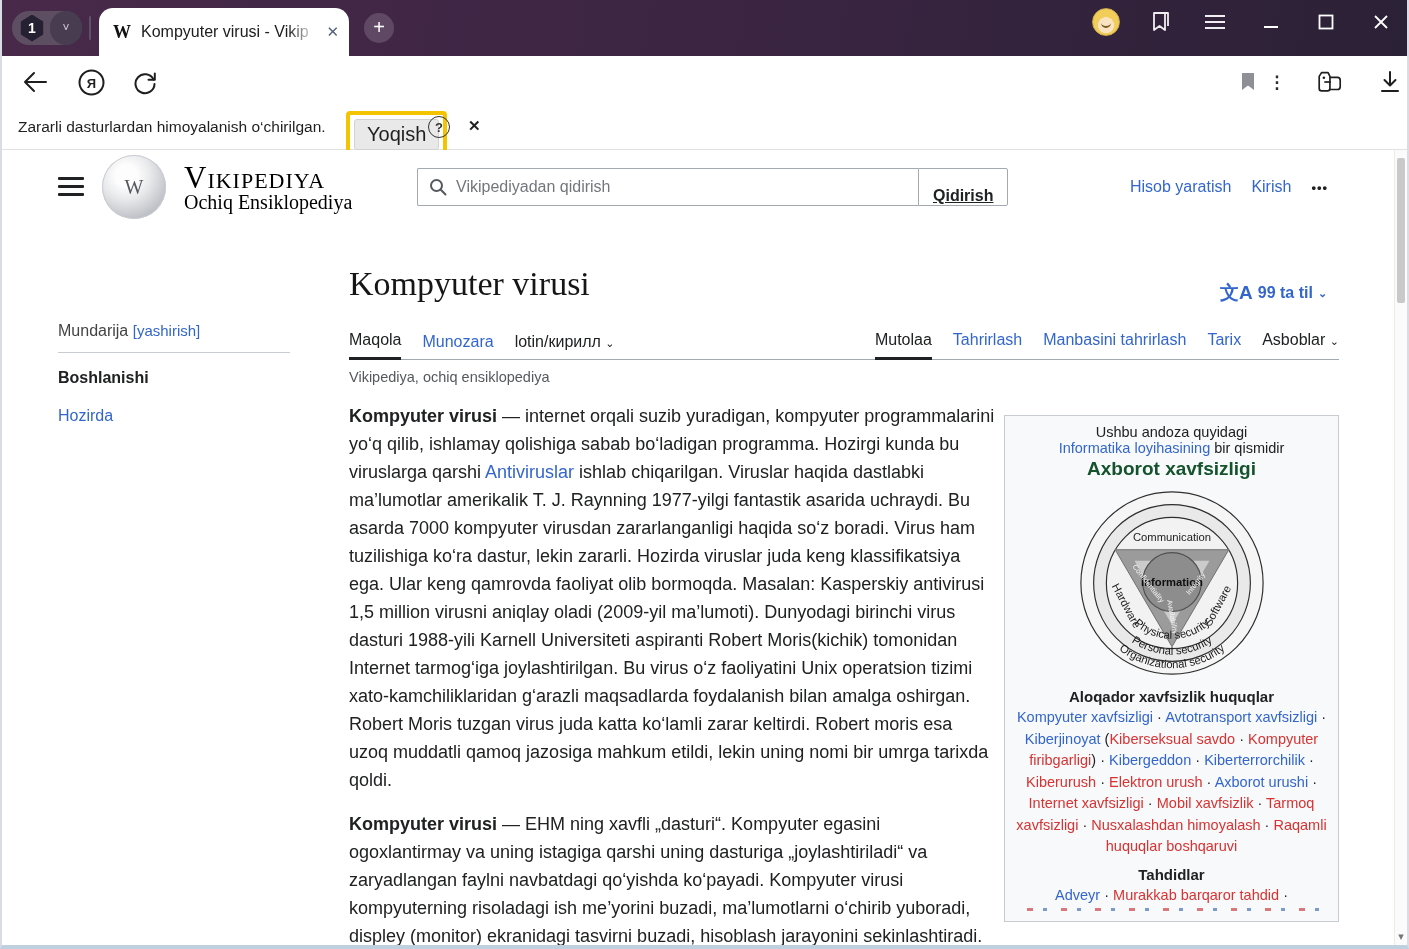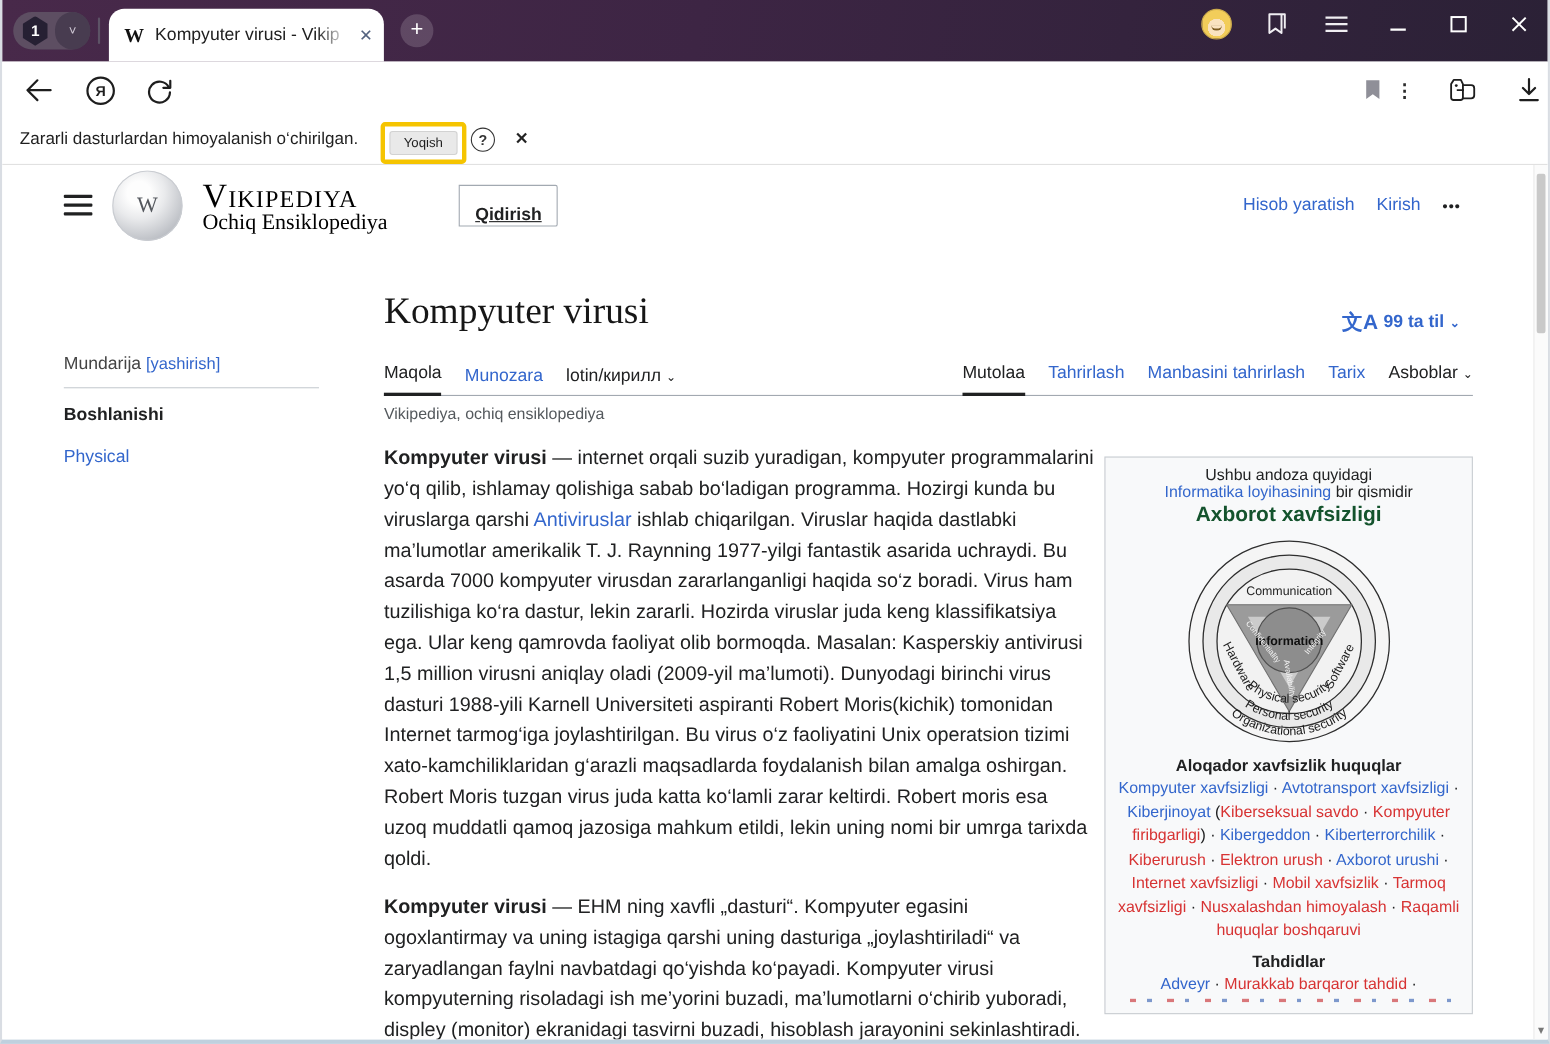--- a/index.html
+++ b/index.html
@@ -42,21 +42,21 @@
   .urlpill { height:30px; border-radius:9px; background:#e8e5eb; color:#716c79; font-size:16.5px;
     display:flex; align-items:center; padding:0 14px; }
   .center-title { position:absolute; left:50%; transform:translateX(-50%); top:71px; font-size:17.5px; color:#1b1b1b; }
   .vsep { position:absolute; left:1299px; top:69px; width:1px; height:26px; background:#dcdcdf; }
   
   .notif { position:absolute; left:0; right:0; top:108px; height:42px; background:#fff;
     border-bottom:1px solid #e1e1e1; }
   .notif .msg { position:absolute; left:16px; top:10px; font-size:15.5px; color:#1f1f1f; }
   .hlbox { position:absolute; left:344px; top:3px; padding:4px; border:4px solid #f5c400; border-radius:4px; }
   .btn-enable { background:#e9e9e9; border:1px solid #d2d2d2; border-radius:3px; padding:3px 12px;
-    font-size:12px; color:#1f1f1f; font-family:inherit; }
+    font-size:20px; color:#1f1f1f; font-family:inherit; }
   .qmark { position:absolute; left:426px; top:8px; width:22px; height:22px; border-radius:50%;
     border:1.6px solid #333; color:#333; font-size:13px; font-weight:bold; display:flex; align-items:center; justify-content:center; }
   .n-close { position:absolute; left:466px; top:9px; font-size:15px; color:#222; font-weight:bold; }
   
   .page { position:absolute; left:0; right:0; top:150px; height:795px; background:#fff; overflow:hidden; }
   .pg-scroll { position:absolute; right:0; top:0; bottom:0; width:13px; background:#fbfbfb; border-left:1px solid #ececec; }
   .pg-thumb { position:absolute; left:2px; right:2px; top:8px; height:145px; background:#c9c9c9; border-radius:2px; }
   .pg-arrow { position:absolute; left:0; right:0; bottom:2px; text-align:center; color:#777; font-size:11px; }
   
   .wh-burger { position:absolute; left:56px; top:27px; width:26px; }
@@ -234,36 +234,45 @@
         <div></div>
         <div></div>
         <div></div>
       </div>
     <div class="wh-logo">W</div>
     <div class="wh-word">
       <div class="w1">Vikipediya</div>
       <div class="w2">Ochiq Ensiklopediya</div>
     </div>
     <div class="wh-search">
+      <div style="position:relative;">
+        <span class="wh-mag">
+          <svg width="18" height="18" viewBox="0 0 18 18">
+              <circle cx="7.5" cy="7.5" r="5.5" fill="none" stroke="#54595d" stroke-width="2"></circle>
+              <path d="M11.8 11.8 16.5 16.5" stroke="#54595d" stroke-width="2" stroke-linecap="round"></path>
+            </svg>
+        </span>
+        <input class="wh-input" placeholder="Vikipediyadan qidirish" style="">
+      </div>
       <button class="wh-btn">Qidirish</button>
     </div>
     <div class="wh-links">
       <a class="lnk" href="#">Hisob yaratish</a>
       <a class="lnk" href="#">Kirish</a>
       <span class="wh-more">•••</span>
     </div>
 
     <div class="toc">
       <div>
         <span class="toc-head">Mundarija</span>
         <a class="lnk" href="#" style="font-size:15px">[yashirish]</a>
       </div>
       <hr class="toc-hr">
       <div class="toc-b">Boshlanishi</div>
-      <div class="toc-l"><a class="lnk" href="#">Physical</a></div>
+      <div class="toc-l"><a class="lnk" href="#">Hozirda</a></div>
     </div>
 
     <h1 class="a-title">Kompyuter virusi</h1>
     <div class="langbtn">
       <span class="za">文A</span>
       <span>99 ta til</span>
       <span class="dd" style="color:#36c">⌄</span>
     </div>
 
     <div class="tabsrow">

